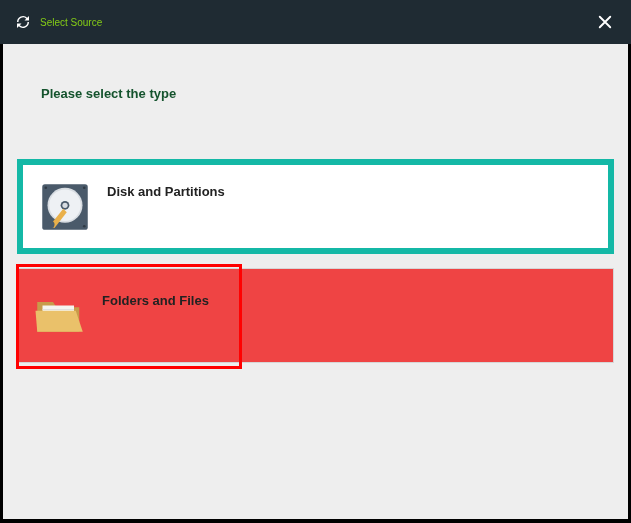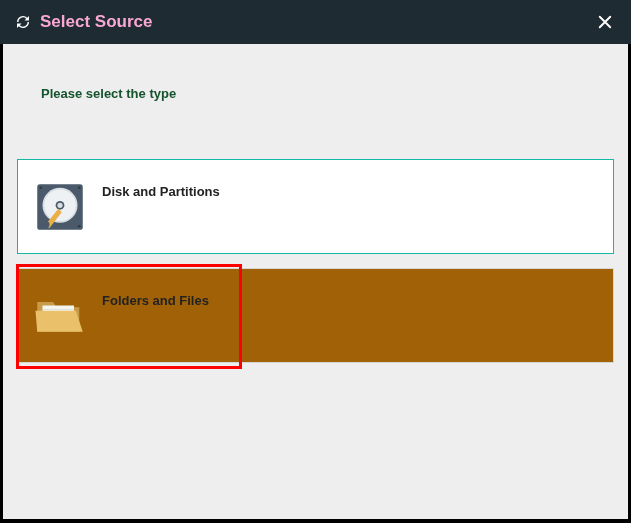--- a/index.html
+++ b/index.html
@@ -24,23 +24,23 @@
     align-items: center;
     padding: 0 14px;
     justify-content: space-between;
   }
   .titlebar-left {
     display: flex;
     align-items: center;
     gap: 8px;
   }
   .title-text {
-    font-weight: bold;
-    font-size: 17px;
-    color: #f9a8d4;
+    font-weight: normal;
+    font-size: 10px;
+    color: #84cc16;
   }
   .close-btn {
     width: 24px;
     height: 24px;
     display: flex;
     align-items: center;
     justify-content: center;
     cursor: pointer;
   }
   .content {
@@ -56,30 +56,30 @@
     font-size: 13px;
     font-weight: bold;
     color: #14532d;
   }
   .options {
     margin-top: 58px;
     padding: 0 14px;
   }
   .option-card {
     background: #fff;
-    border: 1px solid #14b8a6;
+    border: 6px solid #14b8a6;
     height: 95px;
     display: flex;
     align-items: center;
     padding-left: 12px;
     margin-bottom: 14px;
     cursor: pointer;
   }
   .highlight-wrapper {
-    background: #a16207;
+    background: #ef4444;
     border: 1px solid #d6d6d6;
     height: 95px;
     margin-bottom: 14px;
     position: relative;
     display: flex;
     align-items: center;
   }
   .highlight-box {
     position: absolute;
     left: -2px;

